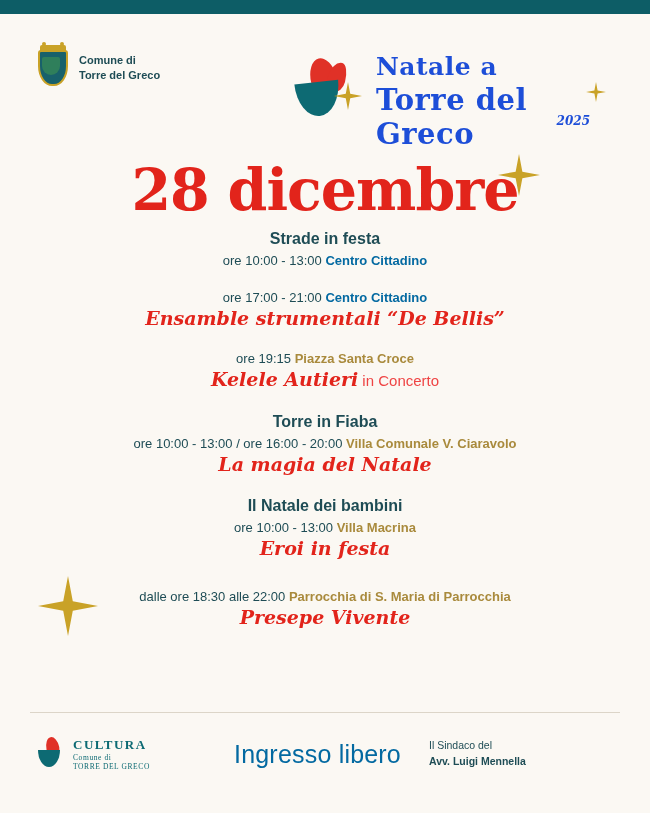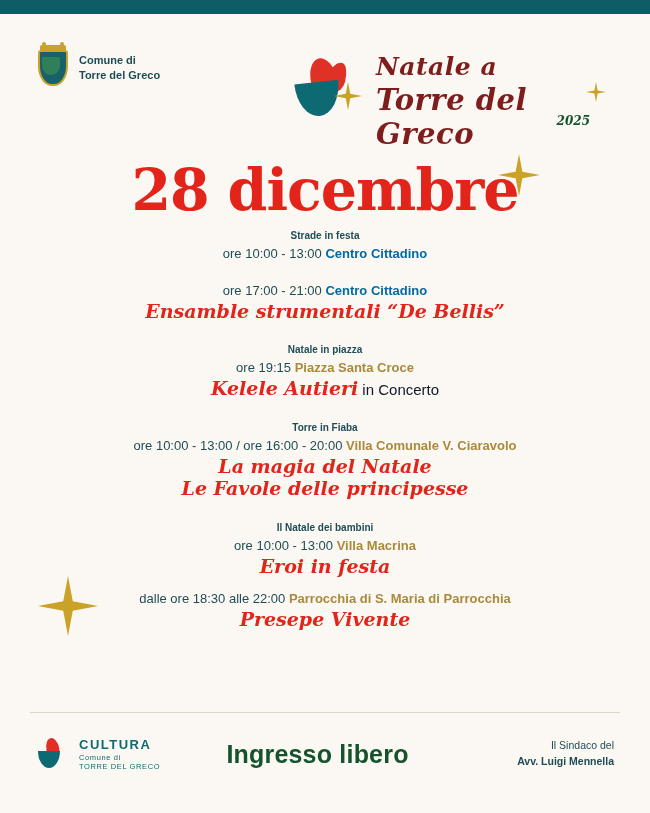--- a/index.html
+++ b/index.html
@@ -132,33 +132,32 @@
   .star:before {
     width: 100%; height: 100%;
     clip-path: polygon(50% 0%, 58% 42%, 100% 50%, 58% 58%, 50% 100%, 42% 58%, 0% 50%, 42% 42%);
   }
   .star:after { display: none; }
 
   .logo-title {
     position: absolute;
     left: 86px;
     top: 0px;
-    color: #7f1d1d;
+    color: #1d4ed8;
     font-family: "DejaVu Serif", serif;
-    font-style: italic;
     font-weight: bold;
   }
   .logo-line1 { font-size: 25px; letter-spacing: .5px; }
   .logo-line2 { font-size: 29px; margin-top: 2px; letter-spacing: .5px; }
   .logo-year {
     position: absolute;
     right: 10px;
     top: 62px;
     font-size: 12px;
-    color: #14532d;
+    color: #1d4ed8;
     font-family: "DejaVu Serif", serif;
     font-style: italic;
     font-weight: bold;
   }
   .logo-star-small {
     position: absolute;
     right: -6px;
     top: 30px;
     width: 20px; height: 20px;
     color: #c9a227;
@@ -187,21 +186,21 @@
     color: #c9a227;
   }
 
   
   .program {
     text-align: center;
     padding: 0 30px;
   }
   .block { margin-bottom: 22px; }
   .block-title {
-    font-size: 10px;
+    font-size: 16px;
     font-weight: bold;
     color: #1e4c55;
     margin-bottom: 5px;
   }
   .line-time {
     font-size: 13px;
     color: #1e4c55;
     margin-bottom: 2px;
   }
   .place-gold { color: #a98a3c; font-weight: bold; }
@@ -212,23 +211,23 @@
     font-style: italic;
     font-size: 19px;
     color: #e2241b;
     line-height: 1.18;
   }
   .event .sub {
     font-family: "Liberation Sans", sans-serif;
     font-style: normal;
     font-weight: normal;
     font-size: 15px;
-    color: #0f172a;
-  }
-  .gap-sm { margin-bottom: 14px; }
+    color: #ef4444;
+  }
+  .gap-sm { margin-bottom: 29px; }
 
   .big-star {
     position: absolute;
     left: 38px;
     top: 576px;
     width: 60px;
     height: 60px;
     color: #c9a227;
   }
 
@@ -245,23 +244,23 @@
     position: absolute;
     left: 0; right: 0;
     bottom: 24px;
     height: 70px;
     display: flex;
     align-items: center;
     padding: 0 36px;
   }
   .cultura-logo {
     display: flex;
-    align-items: center;
-    gap: 13px;
+    gap: 7px;
     width: 190px;
+    font-family: Liberation Serif, serif;
   }
   .cultura-mark {
     position: relative;
     width: 30px; height: 32px;
   }
   .cm-red {
     position: absolute;
     left: 10px; top: 0;
     width: 13px; height: 19px;
     background: #e03127;
@@ -282,28 +281,27 @@
     color: #0d6a73;
     letter-spacing: 1.5px;
   }
   .cultura-t2 { font-size: 7.5px; color: #0d6a73; letter-spacing: .6px; }
   .cultura-t3 { font-size: 7.5px; color: #0d6a73; letter-spacing: .6px; }
 
   .ingresso {
     flex: 1;
     text-align: center;
     font-size: 25px;
-    font-weight: bold;
-    color: #14532d;
+    font-weight: normal;
+    color: #0369a1;
     letter-spacing: .2px;
     margin-left: -20px;
   }
   .sindaco {
     width: 185px;
-    text-align: right;
     font-size: 10.5px;
     color: #1e4c55;
     line-height: 1.5;
   }
   .sindaco .name { font-weight: bold; }
 </style>
 </head>
 <body>
 
 <div class="top-bar"></div>
@@ -354,36 +352,34 @@
   </div>
 
   <div class="block">
     <div class="line-time">
       <span>ore 17:00 - 21:00 </span><span class="place-teal">Centro Cittadino</span>
     </div>
     <div class="event">Ensamble strumentali “De Bellis”</div>
   </div>
 
   <div class="block">
-    <div class="block-title">Natale in piazza</div>
     <div class="line-time">
       <span>ore 19:15 </span><span class="place-gold">Piazza Santa Croce</span>
     </div>
     <div class="event">
       <span>Kelele Autieri</span><span class="sub"> in Concerto</span>
     </div>
   </div>
 
   <div class="block">
     <div class="block-title">Torre in Fiaba</div>
     <div class="line-time">
       <span>ore 10:00 - 13:00 / ore 16:00 - 20:00 </span><span class="place-gold">Villa Comunale V. Ciaravolo</span>
     </div>
     <div class="event">La magia del Natale</div>
-    <div class="event">Le Favole delle principesse</div>
   </div>
 
   <div class="block gap-sm">
     <div class="block-title">Il Natale dei bambini</div>
     <div class="line-time">
       <span>ore 10:00 - 13:00 </span><span class="place-gold">Villa Macrina</span>
     </div>
     <div class="event">Eroi in festa</div>
   </div>
 

